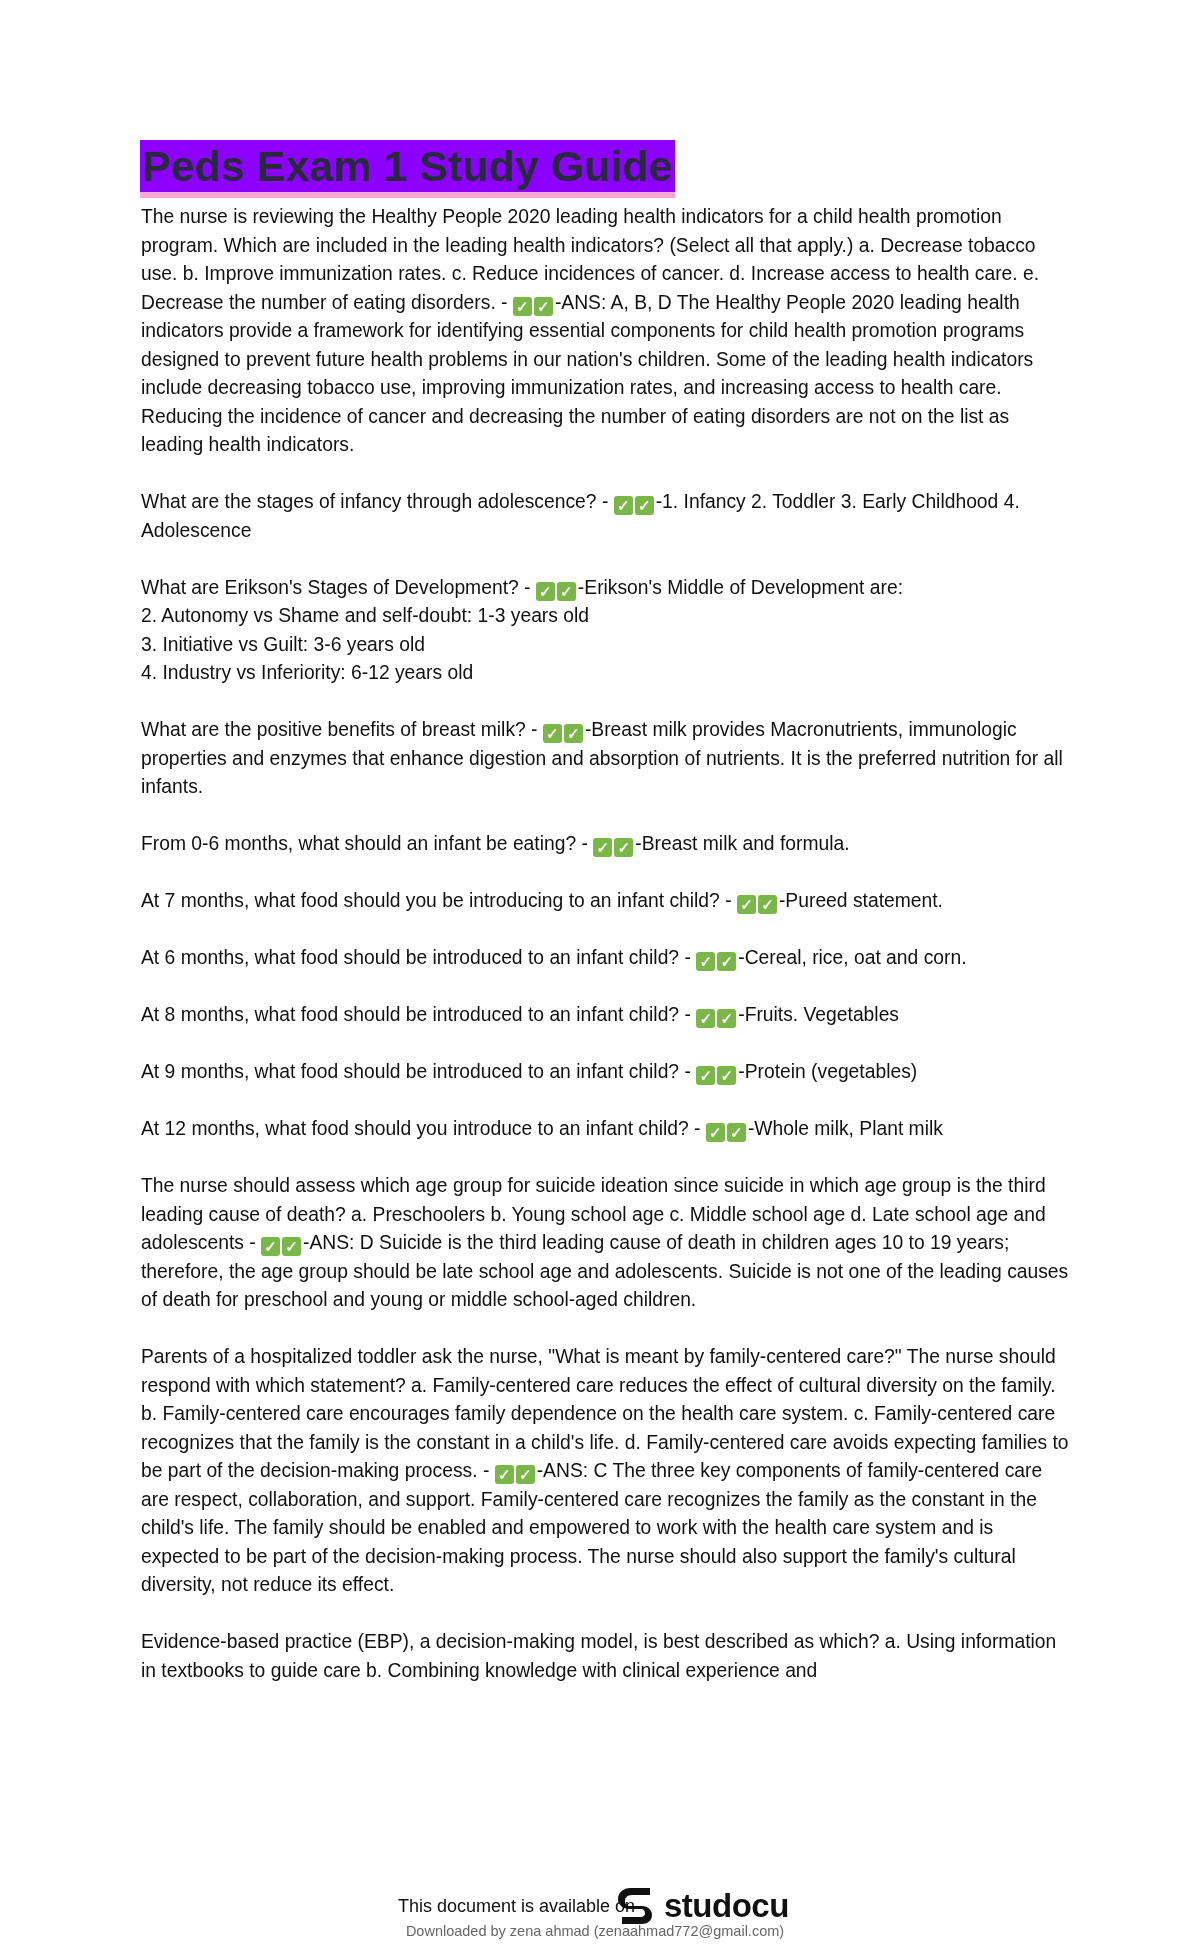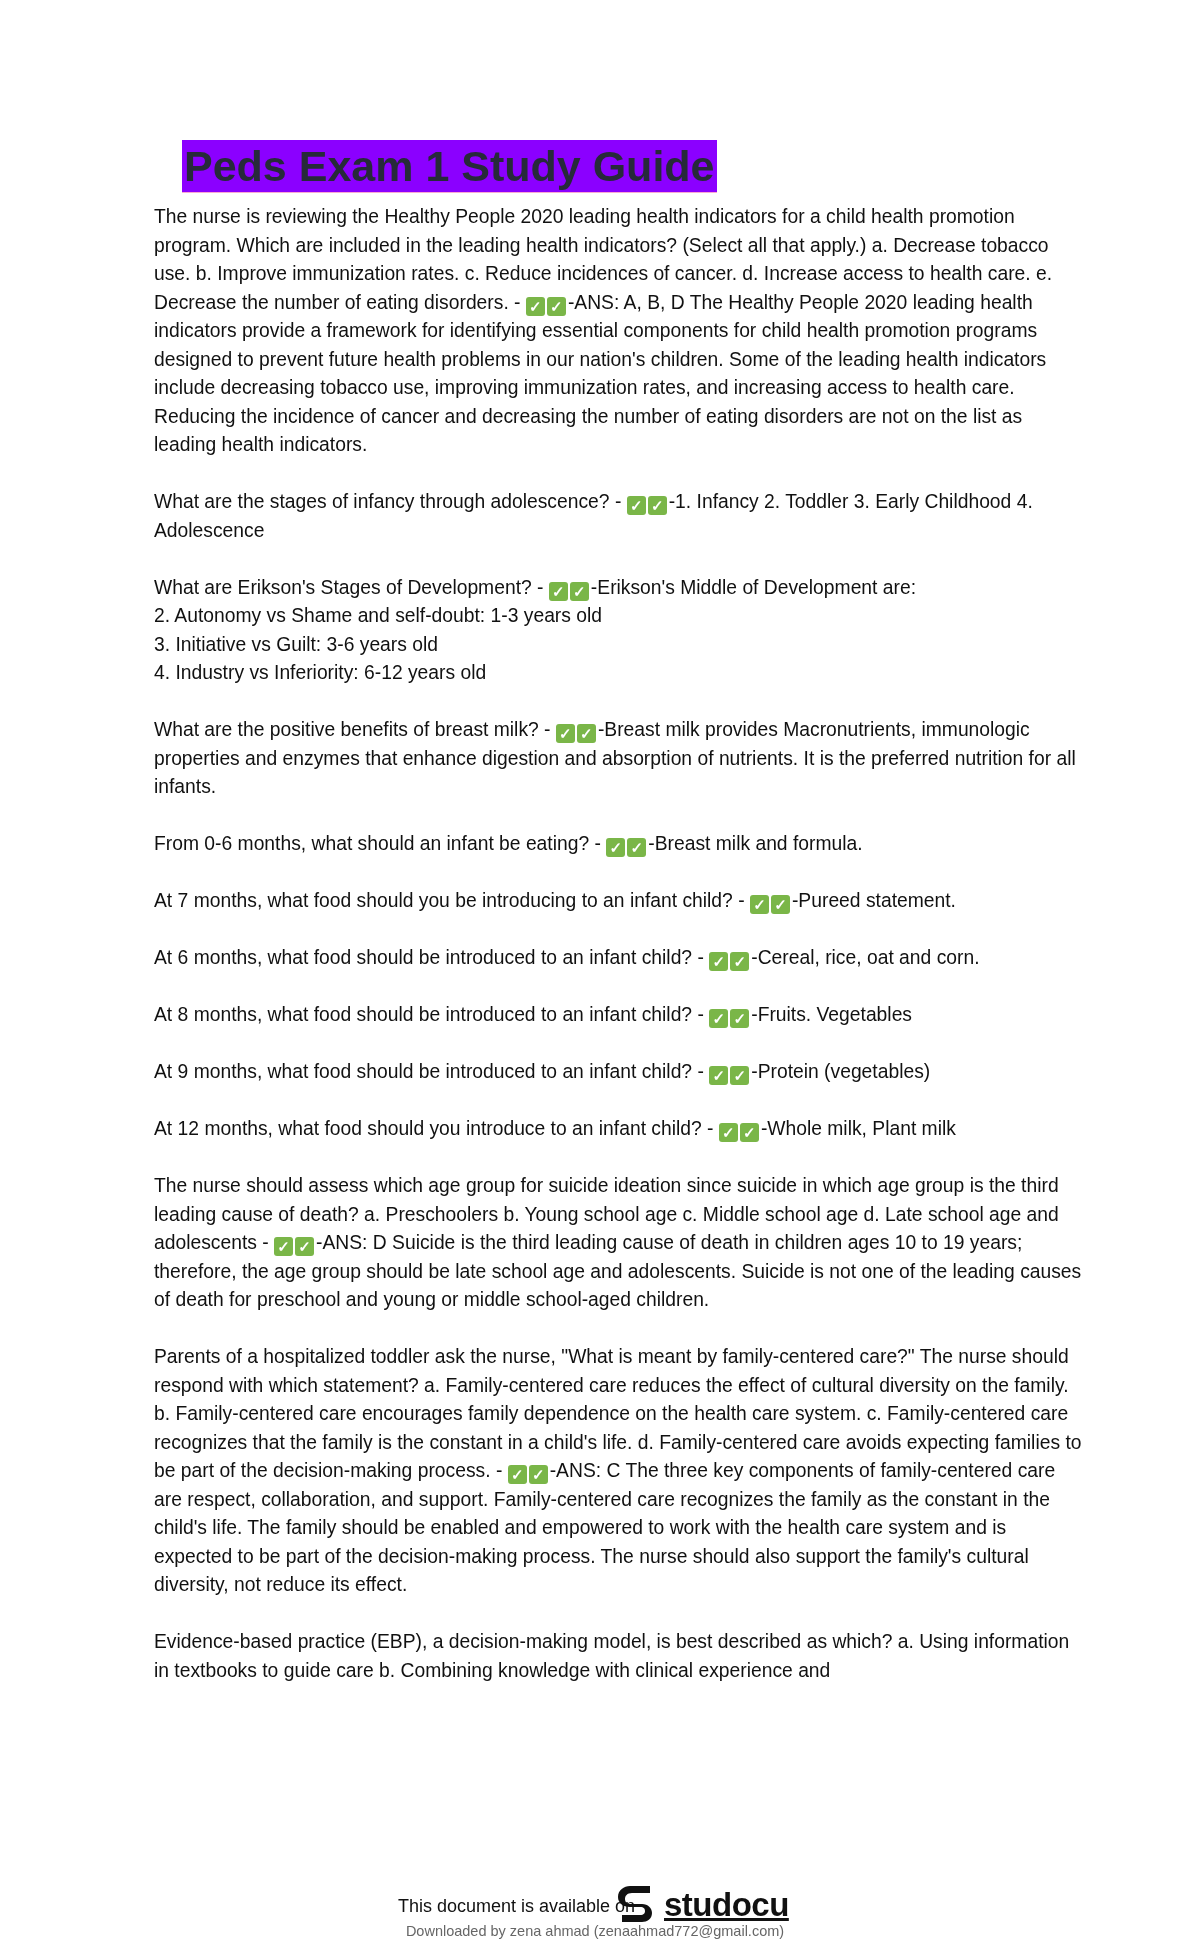--- a/index.html
+++ b/index.html
@@ -3,39 +3,38 @@
 <meta charset="utf-8">
 <style>
   html, body { margin: 0; padding: 0; background: #ffffff; }
   body { width: 1190px; height: 1960px; position: relative; overflow: hidden;
          font-family: "Liberation Sans", sans-serif; color: #111; }
   .title {
     position: absolute; left: 140px; top: 140px; height: 52px;
     background: #8b00ff; color: #272a3a;
     font-family: "Liberation Sans", sans-serif; font-weight: bold;
     font-size: 43px; line-height: 52px; padding: 0 2px; white-space: nowrap;
-    border-bottom: 1px solid #f9a8d4;
-    margin-left: 42px;
+    border-bottom: 6px solid #f9a8d4;
   }
   .content {
-    position: absolute; left: 154px; top: 203px; width: 928px;
+    position: absolute; left: 141px; top: 203px; width: 928px;
     font-size: 19.3px; line-height: 28.5px; color: #111;
   }
   .qa { margin: 0 0 28.5px 0; }
   .qa .line { display: block; }
   .chk {
     display: inline-block; width: 19px; height: 19px; border-radius: 3px;
     background: #7ab648; color: #fff; font-size: 15px; line-height: 19px;
     text-align: center; vertical-align: -3px; margin-right: 2px; font-weight: bold;
   }
   .footer-row {
     position: absolute; left: 0; top: 1888px; width: 1190px; height: 36px;
   }
   .avail { position: absolute; left: 398px; top: 8px; font-size: 18px; color: #111; }
-  .logo { position: absolute; left: 616px; top: 0px; height: 36px; display: flex; align-items: flex-end; text-decoration: underline; }
+  .logo { position: absolute; left: 616px; top: 0px; height: 36px; display: flex; align-items: center; }
   .logo-mark { width: 40px; height: 40px; }
   .logo-text { font-weight: bold; font-size: 33px; color: #111; margin-left: 8px; letter-spacing: -0.5px; }
   .downloaded {
     position: absolute; left: 0; width: 1190px; top: 1923px; text-align: center;
     font-size: 14.5px; color: #666;
   }
 </style>
 </head>
 <body>
 

